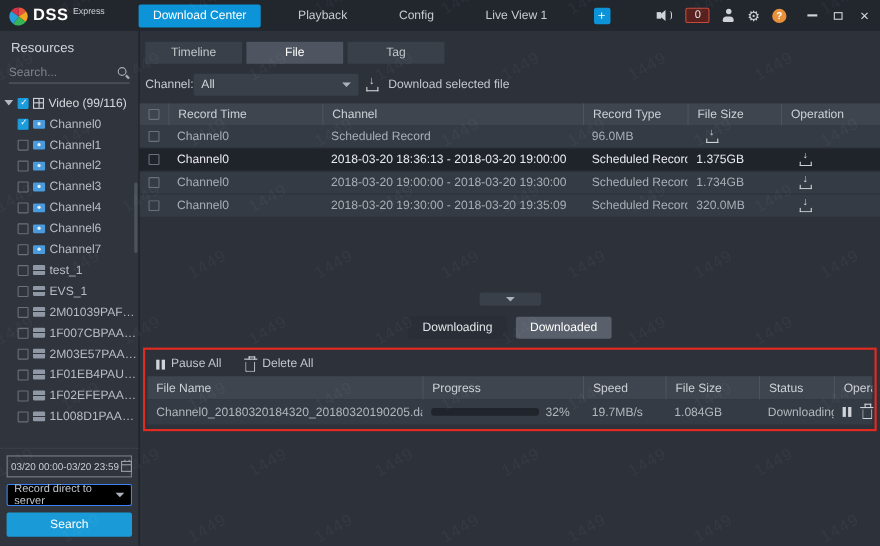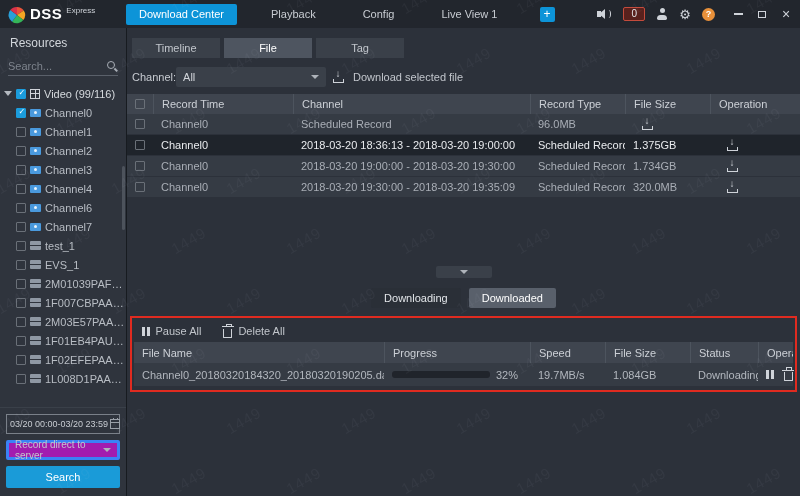--- a/index.html
+++ b/index.html
@@ -62,21 +62,21 @@
   .cam-icon::after{content:"";position:absolute;left:4px;top:2.5px;width:3px;height:3px;border-radius:50%;background:#eaf3fb}
   .dev-icon{width:11px;height:9px;flex:none;border-radius:1px;background:linear-gradient(#8f98a4 0 4px,#2f343d 4px 5px,#8f98a4 5px 9px)}
   .lbl{overflow:hidden;text-overflow:ellipsis;color:#b8bdc4}
   .tree-root .lbl{color:#d6dade}
   .sb-scroll{position:absolute;right:1px;top:86px;width:3px;height:64px;background:#4d535c;border-radius:2px;cursor:pointer}
   .sb-bottom{border-top:1px solid #3a4049;padding:6px 6px 8px;display:flex;flex-direction:column;gap:6px}
   .date-box{border:1px solid #7a8089;height:20px;display:flex;align-items:center;justify-content:space-between;padding:0 3px;font-size:9px;color:#c8ccd2;cursor:pointer;white-space:nowrap}
   .cal-icon{position:relative;width:10px;height:10px;border:1px solid #9aa0a8;margin-left:2px;flex:none}
   .cal-icon::before{content:"";position:absolute;top:2px;left:0;right:0;height:1px;background:#9aa0a8}
   .cal-icon::after{content:"";position:absolute;top:-2.5px;left:1.5px;width:1.5px;height:2.5px;background:#9aa0a8;box-shadow:4px 0 0 #9aa0a8}
-  .mode-select{background:#a21caf;height:20px;display:flex;align-items:center;justify-content:space-between;padding:0 6px;font-size:10px;color:#c2c6cc;border:3px solid #3b82f6;border-radius:2px;cursor:pointer}
+  .mode-select{background:#000000;height:20px;display:flex;align-items:center;justify-content:space-between;padding:0 6px;font-size:10px;color:#c2c6cc;border:1px solid #3b82f6;border-radius:2px;cursor:pointer}
   .chev{width:0;height:0;border-left:4px solid transparent;border-right:4px solid transparent;border-top:4px solid #aeb3ba;flex:none}
   .search-btn{background:#1a9bd8;color:#fff;height:22px;border-radius:2px;display:flex;align-items:center;justify-content:center;font-size:11px;cursor:pointer}
 
   
   .main{flex:1;display:flex;flex-direction:column;padding-top:10px;min-width:0;background:#2c313a}
   .view-tabs{display:flex;gap:4px;padding:0 5px}
   .vtab{width:88px;height:20px;background:#3a4049;color:#c2c6cc;display:flex;align-items:center;justify-content:center;cursor:pointer}
   .vtab.active{background:#4e5560;color:#fff}
   .toolbar{display:flex;align-items:center;gap:0;margin:8px 5px 6px;height:22px}
   .ch-label{color:#c8ccd2}

